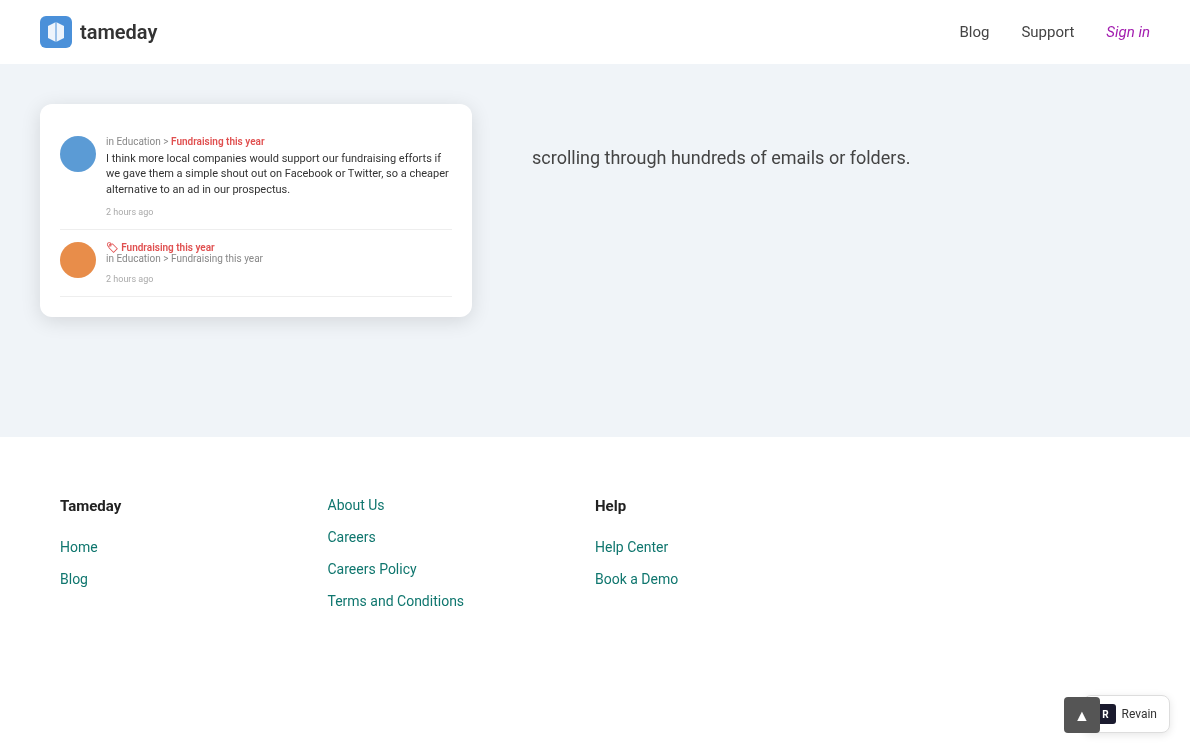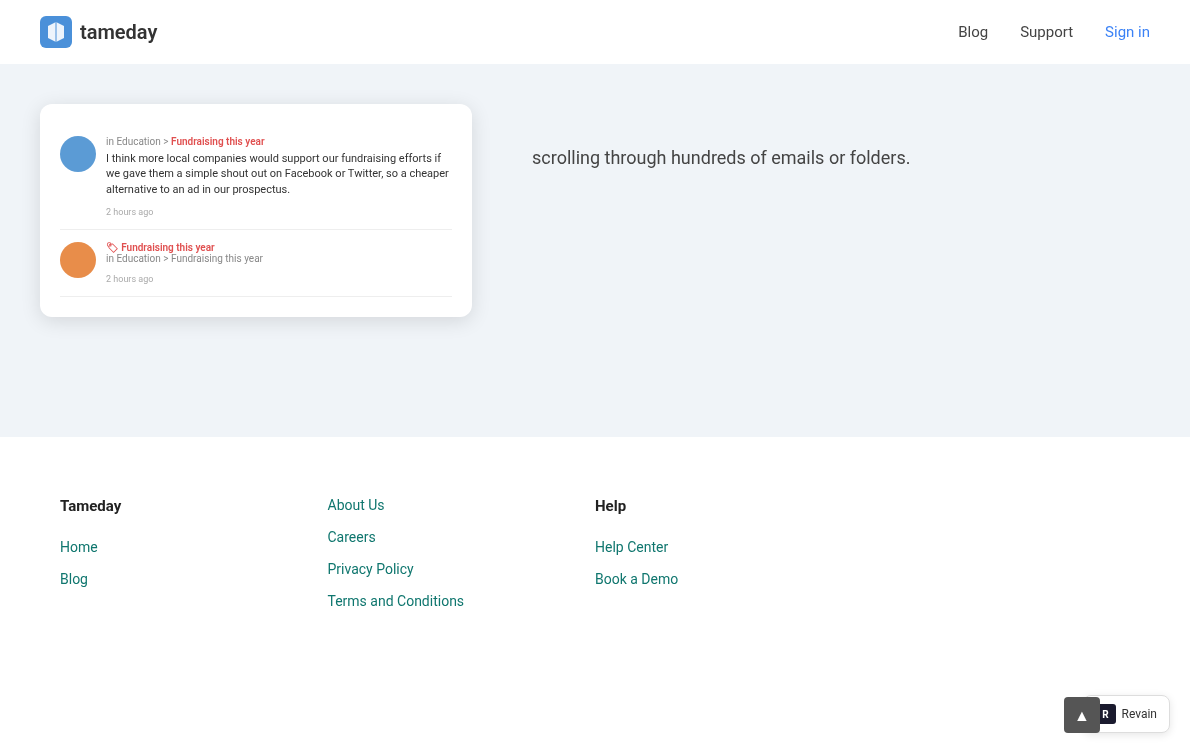--- a/index.html
+++ b/index.html
@@ -45,21 +45,22 @@
     }
 
     .nav-link {
       font-size: 15px;
       color: #444;
       text-decoration: none;
       cursor: pointer;
     }
 
     .nav-link.signin {
-      color: #3b82f6;
+      color: #a21caf;
+      font-style: italic;
     }
 
     
     .content-area {
       display: flex;
       padding: 40px 40px 60px 40px;
       gap: 60px;
       align-items: flex-start;
       background: #f0f4f8;
     }
@@ -273,21 +274,21 @@
 
     <div class="footer-col">
       <div class="footer-col-title">Tameday</div>
       <a class="footer-link">Home</a>
       <a class="footer-link">Blog</a>
     </div>
 
     <div class="footer-col">
       <a class="footer-link">About Us</a>
       <a class="footer-link">Careers</a>
-      <a class="footer-link">Privacy Policy</a>
+      <a class="footer-link">Careers Policy</a>
       <a class="footer-link">Terms and Conditions</a>
     </div>
 
     <div class="footer-col">
       <div class="footer-col-title">Help</div>
       <a class="footer-link">Help Center</a>
       <a class="footer-link">Book a Demo</a>
     </div>
 
     <div class="footer-col"></div>

